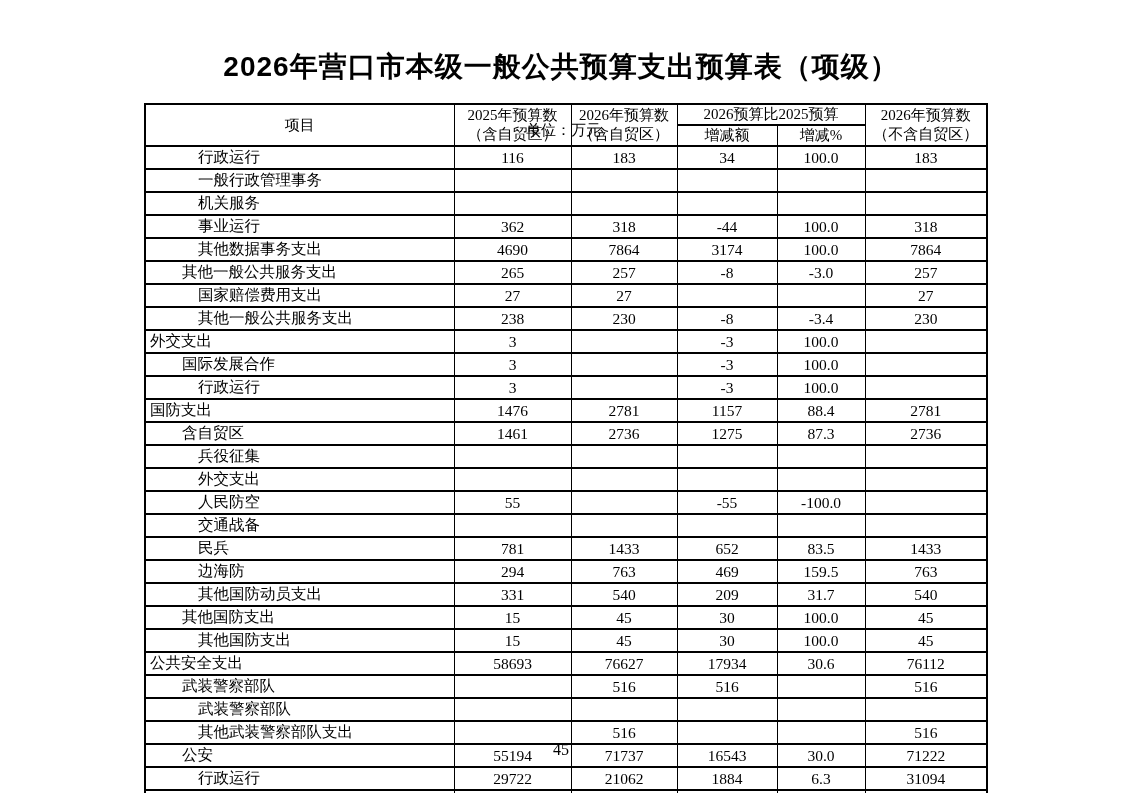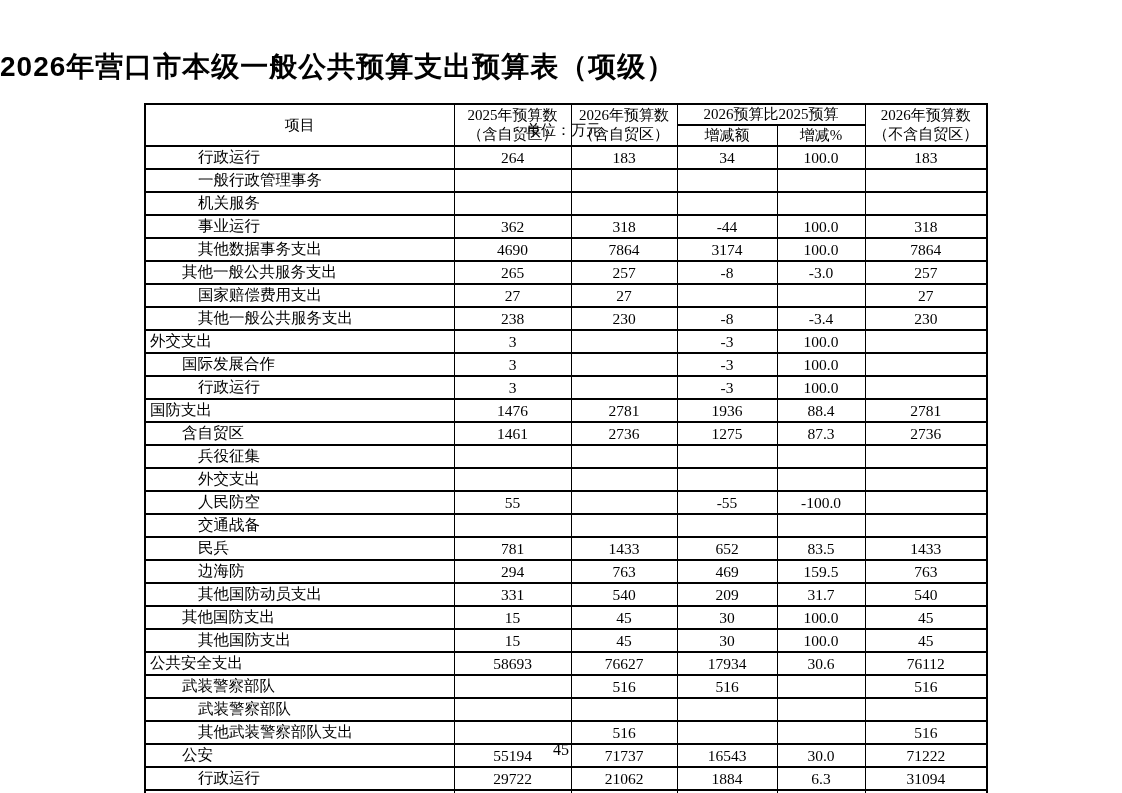--- a/index.html
+++ b/index.html
@@ -14,20 +14,21 @@
     background: #ffffff;
     overflow: hidden;
     font-family: "Liberation Serif", "DejaVu Serif", serif;
     color: #000;
   }
   #doc-title {
     position: absolute;
     top: 48px;
     left: 0;
     width: 1122px;
+    text-align: center;
     font-family: "Liberation Sans", "DejaVu Sans", sans-serif;
     font-weight: 700;
     font-size: 28px;
     letter-spacing: 1px;
     white-space: nowrap;
   }
   #unit-label {
     position: absolute;
     top: 80px;
     left: 144px;
@@ -118,21 +119,21 @@
         </th>
       </tr>
       <tr class="h2">
         <th>增减额</th>
         <th>增减%</th>
       </tr>
     </thead>
     <tbody>
         <tr>
           <td class="item indent-2">行政运行</td>
-          <td class="num">264</td>
+          <td class="num">116</td>
           <td class="num">183</td>
           <td class="num">34</td>
           <td class="num">100.0</td>
           <td class="num">183</td>
         </tr>
         <tr>
           <td class="item indent-2">一般行政管理事务</td>
           <td class="num"></td>
           <td class="num"></td>
           <td class="num"></td>
@@ -208,21 +209,21 @@
           <td class="num">3</td>
           <td class="num"></td>
           <td class="num">-3</td>
           <td class="num">100.0</td>
           <td class="num"></td>
         </tr>
         <tr>
           <td class="item indent-0">国防支出</td>
           <td class="num">1476</td>
           <td class="num">2781</td>
-          <td class="num">1936</td>
+          <td class="num">1157</td>
           <td class="num">88.4</td>
           <td class="num">2781</td>
         </tr>
         <tr>
           <td class="item indent-1">含自贸区</td>
           <td class="num">1461</td>
           <td class="num">2736</td>
           <td class="num">1275</td>
           <td class="num">87.3</td>
           <td class="num">2736</td>

